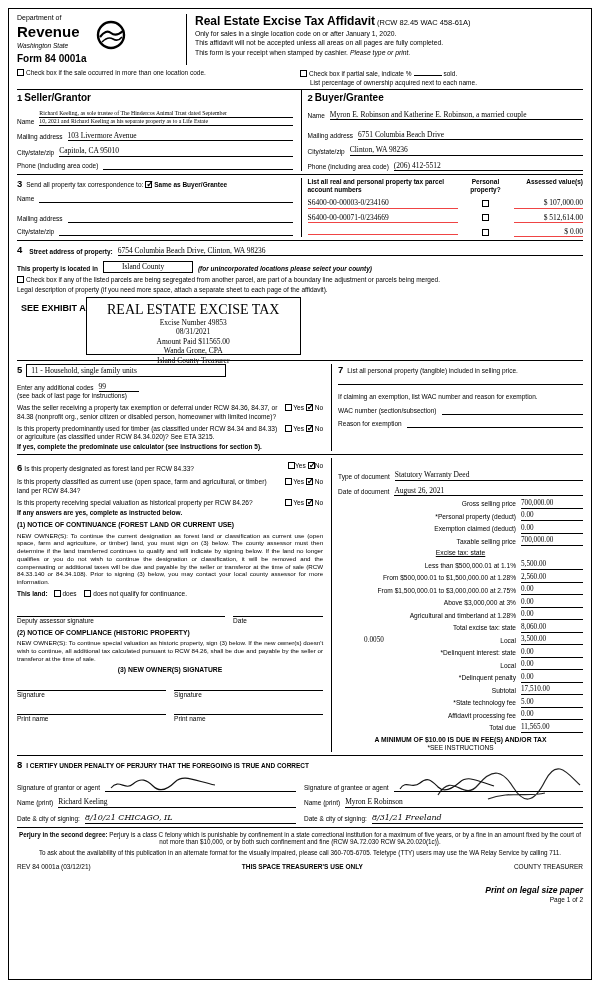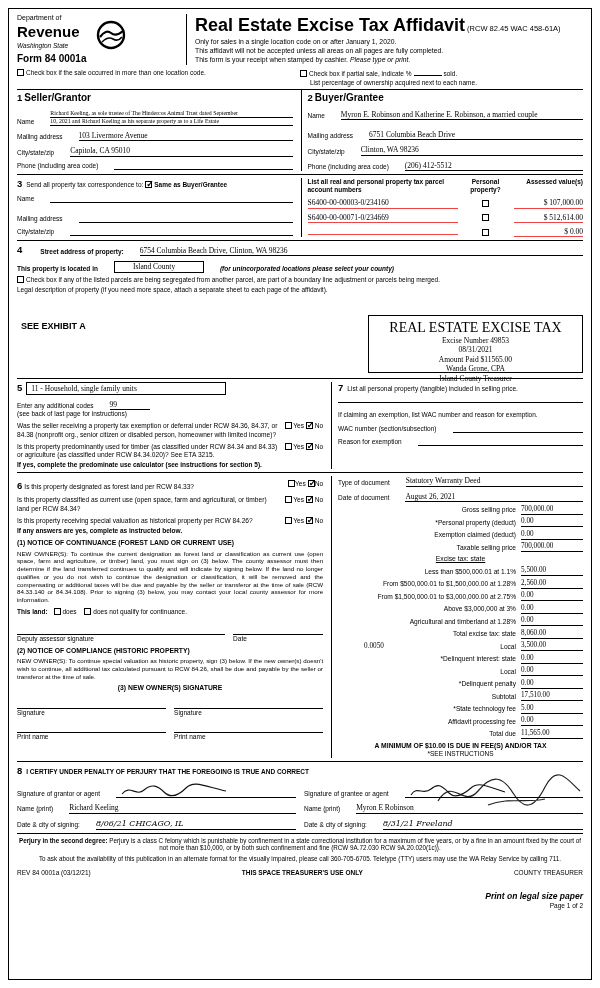--- a/index.html
+++ b/index.html
@@ -6,51 +6,51 @@
   html,body{background:#fff}
   body{width:600px;height:988px;overflow:hidden;font-family:"Liberation Sans",sans-serif;color:#000}
   .page{width:584px;height:972px;margin:8px auto;border:1px solid #000;background:#fff;padding:5px 8px;position:relative;font-size:7px;line-height:1.25}
   .b{font-weight:bold}.i{font-style:italic}
   .num{font-weight:bold;font-size:9.5px;margin-right:2px}
   .hr{border-top:1px solid #000;margin:3px 0}
   .val{font-family:"Liberation Serif",serif;font-size:7.5px}
   .tinyval{font-family:"Liberation Serif",serif;font-size:5.8px;display:block;border-bottom:1px solid #000}
   .hand{font-family:"DejaVu Serif",serif;font-style:italic;font-size:8px}
   .fill{display:inline-block;border-bottom:1px solid #000;flex:1;min-width:30px;min-height:8px}
-  .frow{display:flex;align-items:flex-end;gap:16px;margin-top:5px}
+  .frow{display:flex;align-items:flex-end;gap:5px;margin-top:5px}
   .lbl{font-size:6.5px;white-space:nowrap}
   .cb{display:inline-block;width:7px;height:7px;border:1px solid #000;vertical-align:-1px;position:relative;background:#fff}
   .cb.on::after{content:"✓";position:absolute;top:-3px;left:0;font-size:9px;font-weight:bold}
   .grid2{display:flex;gap:8px}
   .col{flex:1;min-width:0}
   .rcol{border-left:1px solid #000;padding-left:6px}
   
   .hdr{display:flex;gap:8px;padding-bottom:2px}
   .hdr-left{width:170px;border-right:1px solid #000;padding-right:6px}
   .dept-row{display:flex;align-items:flex-end;gap:16px}
   .dept-small{font-size:7px}
   .dept-big{font-size:15px;font-weight:bold}
   .dept-state{font-size:6.5px;font-style:italic}
   .form-no{font-size:10px;font-weight:bold;margin-top:3px}
-  .title{font-size:18px;font-weight:bold}
+  .title{font-size:12px;font-weight:bold}
   .rcw{font-size:7.5px}
   .note{font-size:6.8px;margin-top:1px}
   .chkline{display:flex;margin-top:2px;border-bottom:1px solid #000;padding-bottom:2px}
   .chkline .half{flex:1}
   .blank{display:inline-block;width:28px;border-bottom:1px solid #000;height:7px}
   .subnote{margin-left:10px;font-size:6.5px}
   .sec-h{margin-top:2px}
   .h{font-weight:bold;font-size:10px}
   
   .ptable-head{display:flex;font-weight:bold;font-size:6.5px;gap:4px}
   .prow{display:flex;align-items:flex-end;gap:4px;margin-top:4px}
   .c1{width:150px}.c2{width:48px;text-align:center}.c3{flex:1;text-align:right}
   .pfill{border-bottom:1px solid #ef4444;display:inline-block;width:100%}
   .county-box{display:inline-block;border:1px solid #000;padding:0 18px;min-width:90px}
-  .legal-area{display:flex;justify-content:space-between;min-height:60px;margin-top:20px}
+  .legal-area{display:flex;justify-content:flex-start;min-height:60px;margin-top:2px}
   .exhibit{font-size:9px;font-weight:bold;margin:6px 0 0 4px}
   .stamp{border:1px solid #000;text-align:center;padding:3px 10px;font-family:"Liberation Serif",serif;font-size:7.5px;width:215px;height:58px}
   .stamp .s1{font-size:14px}
   .usebox{border:1px solid #000;padding:1px 4px;display:inline-block;min-width:200px}
   .qrow{display:flex;gap:4px;margin-top:4px}
   .qtext{flex:1;font-size:6.6px}
   .yn{white-space:nowrap;font-size:6.6px}
   .body-sm{font-size:6.2px;text-align:justify;margin-top:2px}
   .ntitle{font-weight:bold;font-size:6.8px;margin-top:4px}
   .center{text-align:center}
@@ -339,21 +339,21 @@
           <div class="lbl">Print name</div>
         </div>
         <div class="col">
           <div class="fill" style="display:block"></div>
           <div class="lbl">Print name</div>
         </div>
       </div>
     </div>
 
     <div class="col rcol">
-      <div class="frow" style="margin-top:0">
+      <div class="frow" style="margin-top:12px">
         <span class="lbl">Type of document</span>
         <span class="fill val">Statutory Warranty Deed</span>
       </div>
       <div class="frow">
         <span class="lbl">Date of document</span>
         <span class="fill val">August 26, 2021</span>
       </div>
       <div class="trow">
           <span class="tl">Gross selling price</span>
           <span class="tv">700,000.00</span>
@@ -449,21 +449,21 @@
               <path d="M2 11 C10 1 16 14 24 7 S38 3 44 9 S58 13 66 5 S84 3 106 8" fill="none" stroke="#111" stroke-width="1.1"></path>
             </svg>
           </span>
         </div>
         <div class="frow">
           <span class="lbl">Name (print)</span>
           <span class="fill val">Richard Keeling</span>
         </div>
         <div class="frow">
           <span class="lbl">Date &amp; city of signing:</span>
-          <span class="fill hand">8/06/21 CHICAGO, IL</span>
+          <span class="fill hand">8/10/21 CHICAGO, IL</span>
         </div>
       </div>
       <div class="col rel">
         <svg class="overlay" width="150" height="46" viewBox="0 0 150 46">
           <path d="M5 30 C20 5 30 38 45 20 S70 6 80 22 S100 40 112 16 S135 9 147 20 M55 34 C75 26 95 32 112 28" fill="none" stroke="#222" stroke-width="1.2"></path>
         </svg>
         <div class="frow">
           <span class="lbl">Signature of grantee or agent</span>
           <span class="sigline">
             <svg class="sig" width="100" height="16" viewBox="0 0 100 16">

